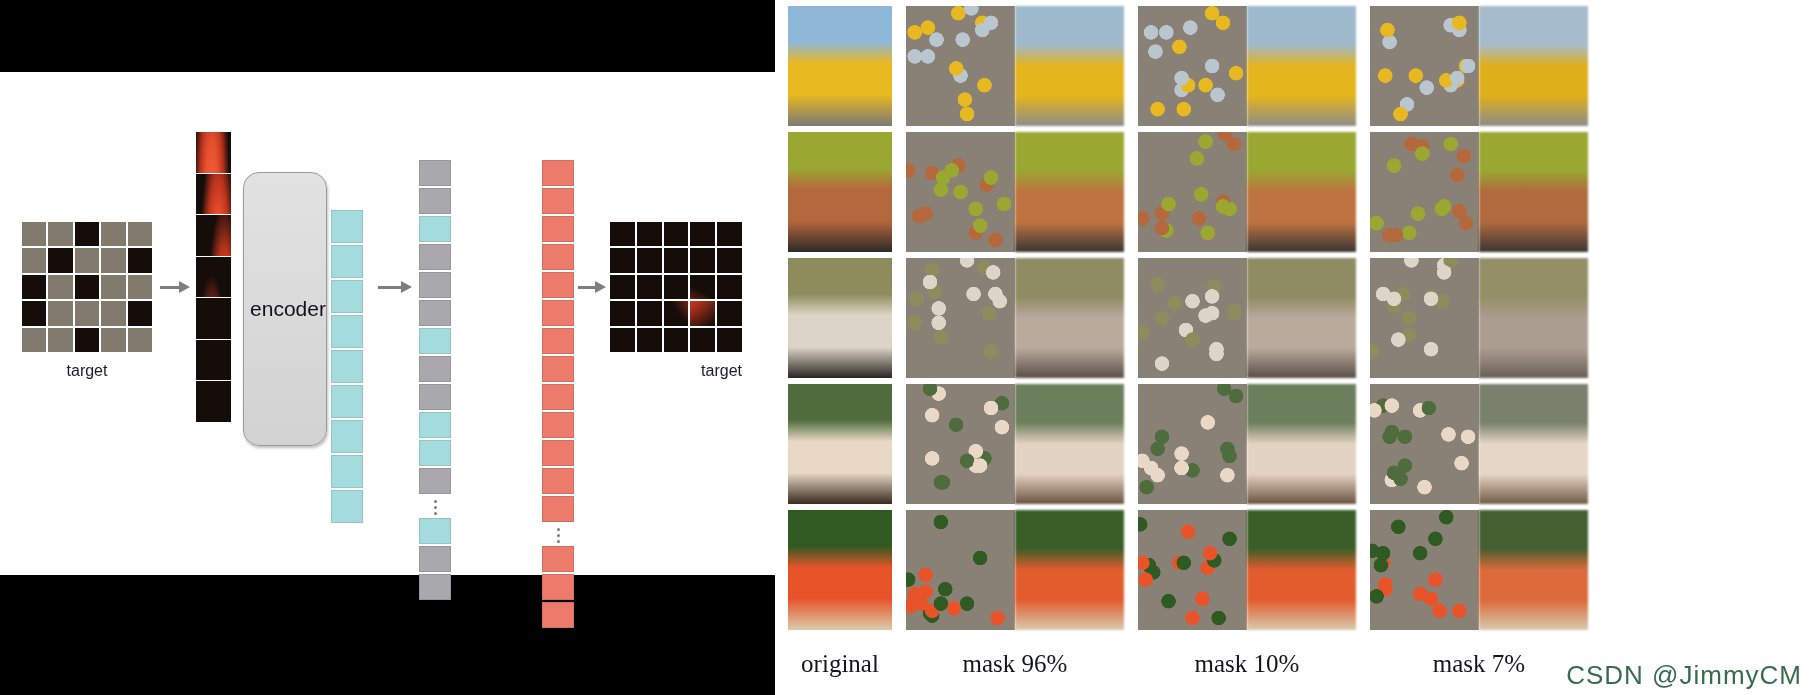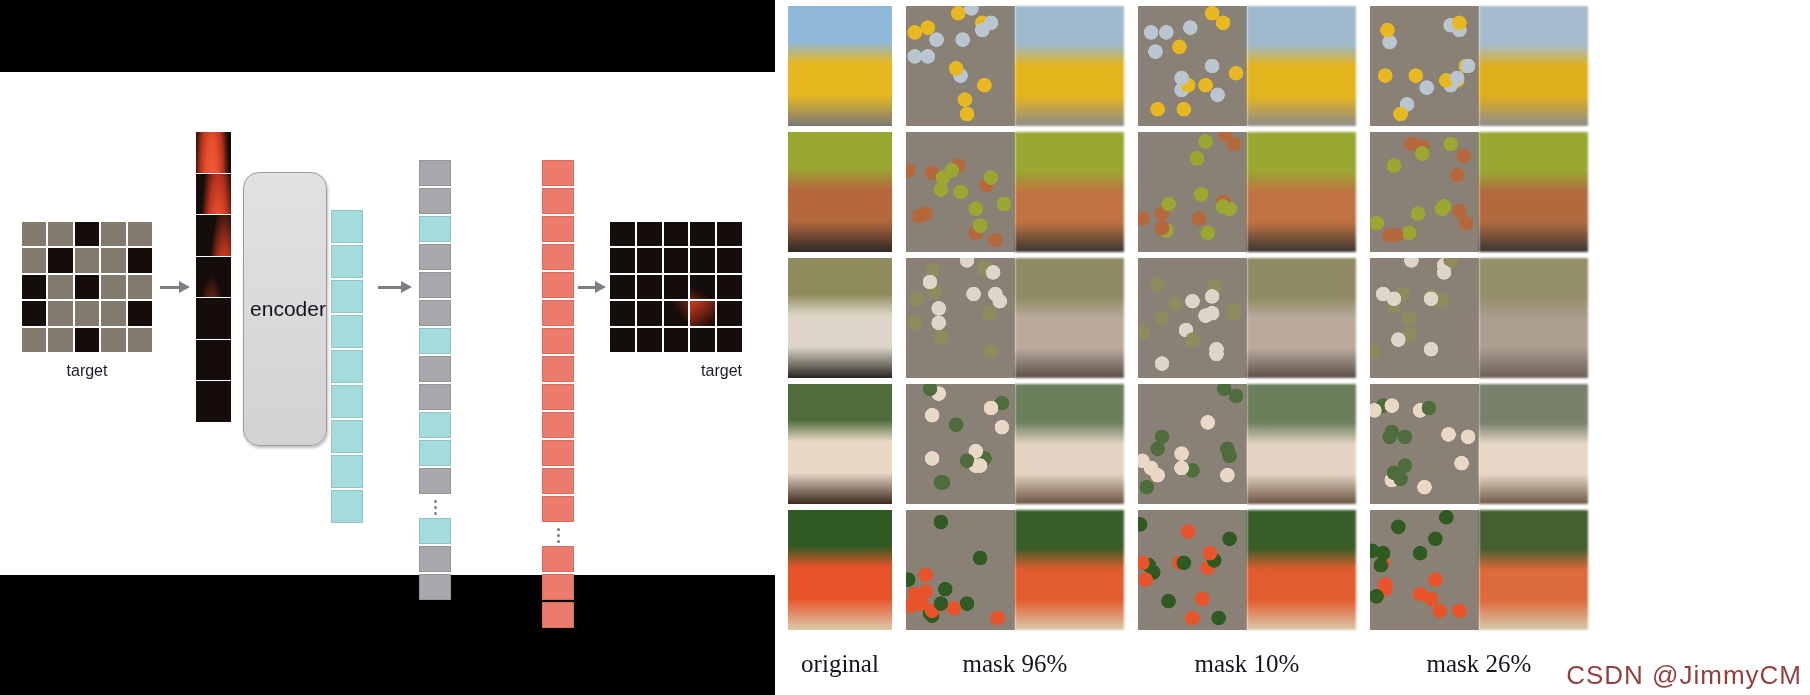--- a/index.html
+++ b/index.html
@@ -78,21 +78,21 @@
   .imgcell{height:120px;background-size:cover;background-position:center;}
   .colgroup.single .imgcell{width:104px;}
   .colgroup.pair .imgcell{width:109px;}
 
   #col-labels{position:absolute;left:13px;top:645px;width:1010px;height:38px;display:flex;gap:14px;}
   .collabel{font-family:"Liberation Serif",serif;font-size:25px;color:#14141e;
     display:flex;align-items:center;justify-content:center;}
   .collabel.single{width:104px;}
   .collabel.pair{width:218px;}
 
-  #watermark{position:absolute;right:8px;bottom:4px;font-size:26px;color:#7f1d1d;
+  #watermark{position:absolute;right:8px;bottom:4px;font-size:26px;color:#14532d;
     font-family:"Liberation Sans",sans-serif;letter-spacing:1px;opacity:.85;}
 </style>
 </head>
 <body>
 
 <div id="root">
 
   <div id="left-panel">
 
     <div class="blackbar" id="blackbar-top"></div>
@@ -335,18 +335,18 @@
           <div class="colgroup pair">
             <div class="imgcell" style="background: radial-gradient(circle at 82% 84%, rgb(232, 83, 42) 0px, rgb(232, 83, 42) 7px, transparent 7.5px), radial-gradient(circle at 60% 24%, rgb(47, 90, 34) 0px, rgb(47, 90, 34) 7px, transparent 7.5px), radial-gradient(circle at 46% 70%, rgb(232, 83, 42) 0px, rgb(232, 83, 42) 7px, transparent 7.5px), radial-gradient(circle at 6% 72%, rgb(47, 90, 34) 0px, rgb(47, 90, 34) 7px, transparent 7.5px), radial-gradient(circle at 60% 58%, rgb(232, 83, 42) 0px, rgb(232, 83, 42) 7px, transparent 7.5px), radial-gradient(circle at 46% 36%, rgb(47, 90, 34) 0px, rgb(47, 90, 34) 7px, transparent 7.5px), radial-gradient(circle at 64% 84%, rgb(232, 83, 42) 0px, rgb(232, 83, 42) 7px, transparent 7.5px), radial-gradient(circle at 2% 34%, rgb(47, 90, 34) 0px, rgb(47, 90, 34) 7px, transparent 7.5px), radial-gradient(circle at 56% 74%, rgb(232, 83, 42) 0px, rgb(232, 83, 42) 7px, transparent 7.5px), radial-gradient(circle at 12% 36%, rgb(47, 90, 34) 0px, rgb(47, 90, 34) 7px, transparent 7.5px), radial-gradient(circle at 14% 66%, rgb(232, 83, 42) 0px, rgb(232, 83, 42) 7px, transparent 7.5px), radial-gradient(circle at 26% 14%, rgb(47, 90, 34) 0px, rgb(47, 90, 34) 7px, transparent 7.5px), radial-gradient(circle at 14% 62%, rgb(232, 83, 42) 0px, rgb(232, 83, 42) 7px, transparent 7.5px), radial-gradient(circle at 10% 46%, rgb(47, 90, 34) 0px, rgb(47, 90, 34) 7px, transparent 7.5px), radial-gradient(circle at 12% 44%, rgb(232, 83, 42) 0px, rgb(232, 83, 42) 7px, transparent 7.5px), radial-gradient(circle at 70% 6%, rgb(47, 90, 34) 0px, rgb(47, 90, 34) 7px, transparent 7.5px), rgb(138, 129, 118);"></div>
             <div class="imgcell" style="background: linear-gradient(rgb(69, 95, 48) 0%, rgb(69, 95, 48) 32%, rgb(221, 106, 58) 50%, rgb(221, 106, 58) 75%, rgb(215, 203, 174) 100%); filter: blur(1.2px);"></div>
           </div>
         </div>
       </div>
     <div id="col-labels">
         <div class="collabel single">original</div>
         <div class="collabel pair">mask 96%</div>
         <div class="collabel pair">mask 10%</div>
-        <div class="collabel pair">mask 26%</div>
+        <div class="collabel pair">mask 7%</div>
       </div>
     <div id="watermark">CSDN @JimmyCM</div>
   </div>
 
 </div>
 
 </body></html>

